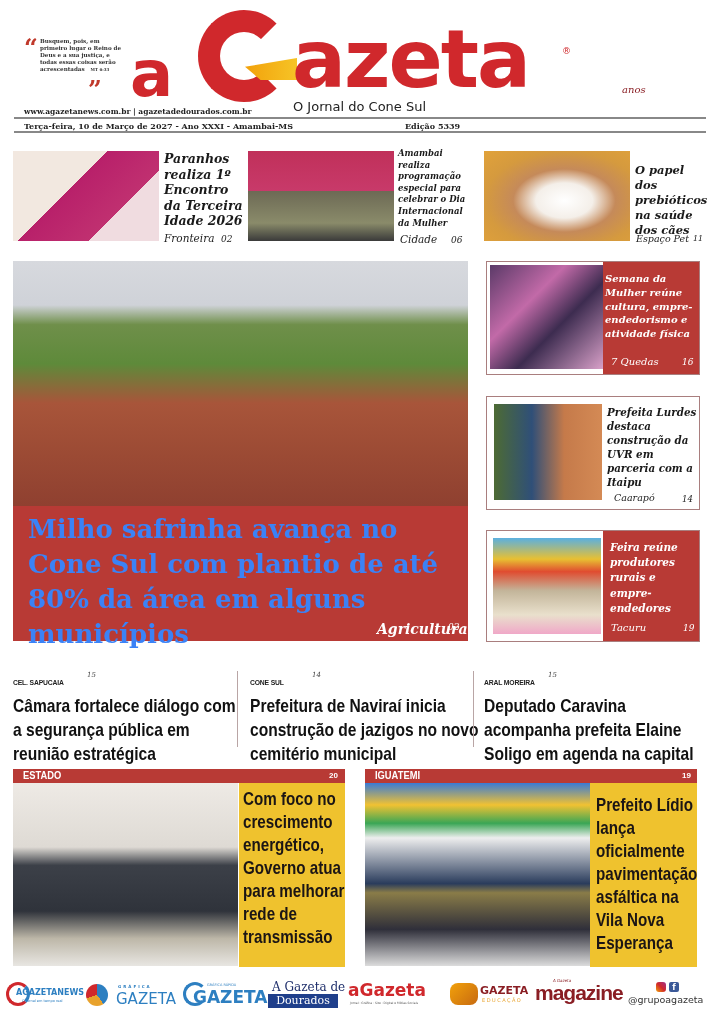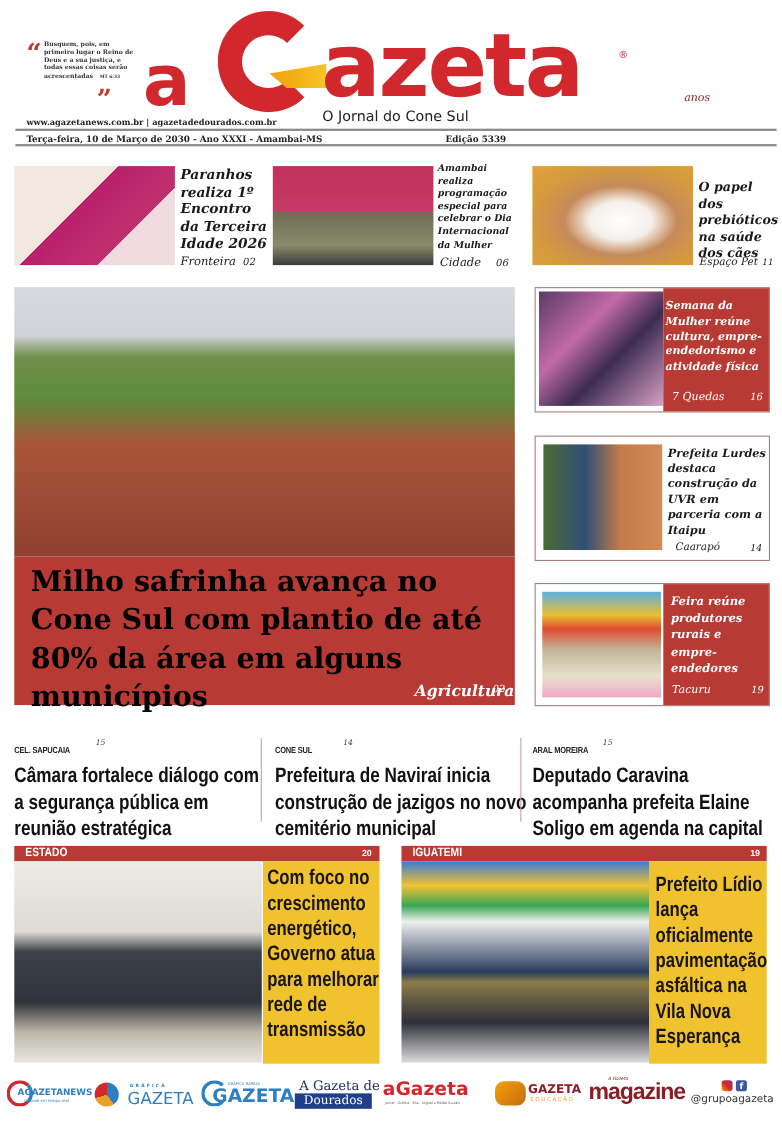--- a/index.html
+++ b/index.html
@@ -36,21 +36,21 @@
 
 .h-ital{font-family:"DejaVu Serif",serif;font-style:italic;font-weight:bold;color:#1a1a1a}
 .sec{font-family:"DejaVu Serif",serif;font-style:italic;font-size:10.5px;color:#222}
 .pg{font-family:"DejaVu Serif",serif;font-style:italic;font-size:9px;color:#222}
 
 .box{position:absolute;border:1.5px solid #a97e7e}
 .red{background:#b83a35;color:#fff}
 .redtxt{position:absolute;font-family:"DejaVu Serif",serif;font-style:italic;font-weight:bold;color:#fff}
 
 .mainbox{left:13px;top:506px;width:455px;height:135px;background:#b83a35}
-.mainhead{left:28px;top:512px;width:430px;font-family:"DejaVu Serif",serif;font-weight:bold;color:#000000;font-size:26px;line-height:35px}
+.mainhead{left:28px;top:512px;width:430px;font-family:"DejaVu Serif",serif;font-weight:bold;color:#3b82f6;font-size:26px;line-height:35px}
 .mainsec{left:377px;top:621px;font-family:"DejaVu Serif",serif;font-style:italic;font-weight:bold;color:#fff;font-size:14px}
 .mainpg{left:448px;top:622px;font-style:italic;color:#fff;font-size:9px;font-family:"DejaVu Serif",serif}
 
 .cat{font-family:"Liberation Sans",sans-serif;font-weight:bold;font-size:8px;color:#222;letter-spacing:-.2px;transform:scaleX(.85);transform-origin:left}
 .catpg{font-family:"DejaVu Serif",serif;font-style:italic;font-size:7px;color:#444}
 .sechead{font-family:"Liberation Sans",sans-serif;font-weight:bold;color:#111;font-size:19px;line-height:24px;transform:scaleX(.82);transform-origin:left top;width:280px}
 .vdiv{width:1px;background:#b9a5a5}
 
 .bar{height:14px;background:#b83a35}
 .barlbl{font-family:"Liberation Sans",sans-serif;font-weight:bold;color:#fff;font-size:11px;transform:scaleX(.85);transform-origin:left}
@@ -76,21 +76,21 @@
   <div class="abs logo-G"></div>
   <div class="abs logo-Gbar"></div>
   <div class="abs logo-rest">azeta</div>
   <div class="abs logo-reg">®</div>
   <div class="abs tagline">O Jornal do Cone Sul</div>
 
   <div class="abs anos">anos</div>
 
   <div class="abs urls">www.agazetanews.com.br  |  agazetadedourados.com.br</div>
   <div class="abs hr1"></div>
-  <div class="abs dateline">Terça-feira, 10 de Março de 2030 - Ano XXXI - Amambai-MS</div>
+  <div class="abs dateline">Terça-feira, 10 de Março de 2027 - Ano XXXI - Amambai-MS</div>
   <div class="abs edition">Edição 5339</div>
   <div class="abs hr2"></div>
 </div>
 
 <div class="ph ph-paranhos"></div>
 <div class="abs" style="left:164px;top:151px;width:80px">
   <div class="h-ital" style="font-size:12.5px;line-height:15.5px">Paranhos realiza 1º Encontro da Terceira Idade 2026</div>
 </div>
 <span class="abs sec" style="left:164px;top:232px">Fronteira</span>
 <span class="abs pg" style="left:221px;top:234px">02</span>

